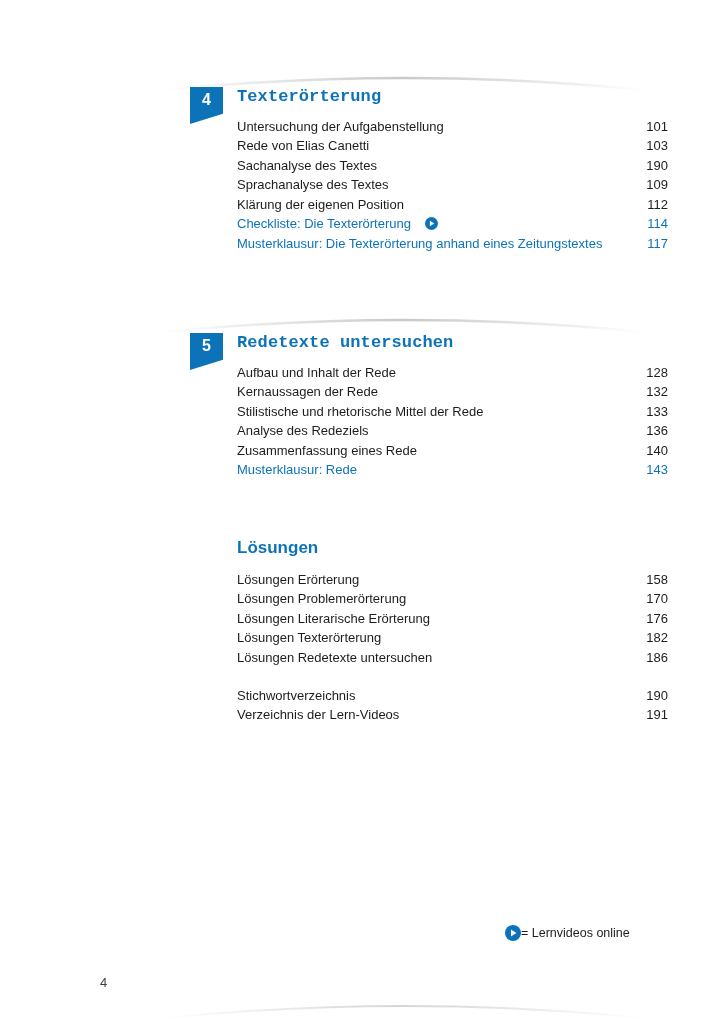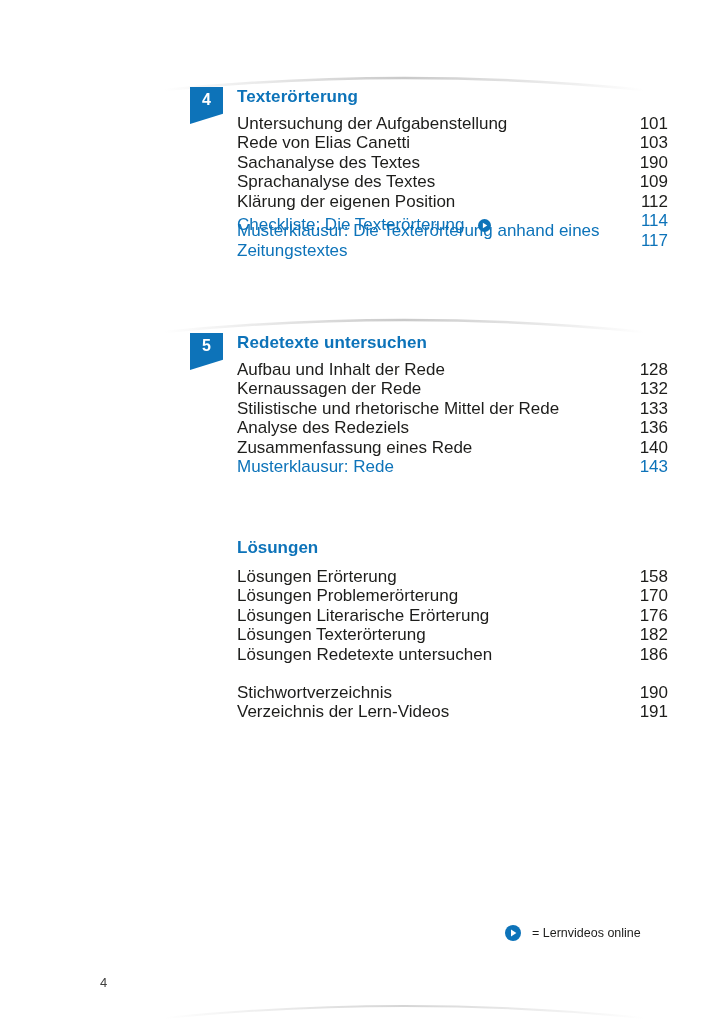--- a/index.html
+++ b/index.html
@@ -20,39 +20,40 @@
     clip-path:polygon(0 0,100% 0,100% 72%,0 100%);
     color:#ffffff;
     font-size:16px; font-weight:bold;
     text-align:center; line-height:26px;
   }
   .section-title {
     position:absolute; left:237px;
     font-size:17px; font-weight:600;
     color:#0d73b9;
     letter-spacing:0.1px;
+    font-family:Liberation Mono, monospace;
   }
   .block-title {
     position:absolute; left:237px;
     font-size:17px; font-weight:700;
     color:#0d73b9;
   }
   .rows { position:absolute; left:237px; width:431px; }
   .row {
-    display:flex; justify-content:space-between; align-items:center;
+    display:flex; justify-content:space-between; align-items:flex-end;
     height:19.5px;
-    font-size:17px;
+    font-size:13px;
   }
   .row .lblwrap { display:flex; align-items:center;margin-top:8px; }
   .row.accent { color:#0d73b9; }
   .playicon { display:inline-flex; margin-left:14px; }
   .playicon svg { display:block; }
   .legend {
     position:absolute; left:505px; top:925px;
-    display:flex; align-items:center; gap:11px;
+    display:flex; align-items:center; 
     font-size:12.5px; color:#1d1d1b;
   }
   .footer-pagenum {
     position:absolute; left:100px; top:975px;
     font-size:13px; color:#3f3f3e;
   }
 </style>
 </head>
 <body>
 

